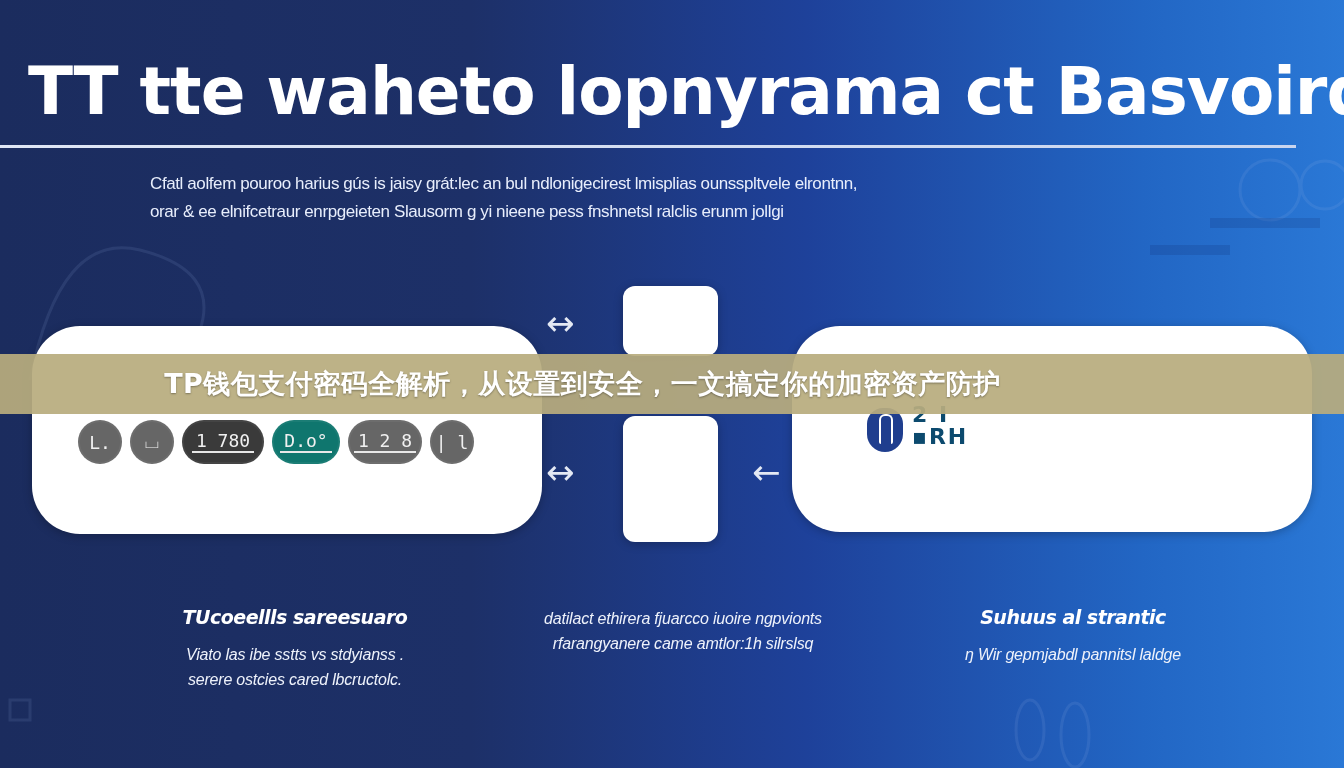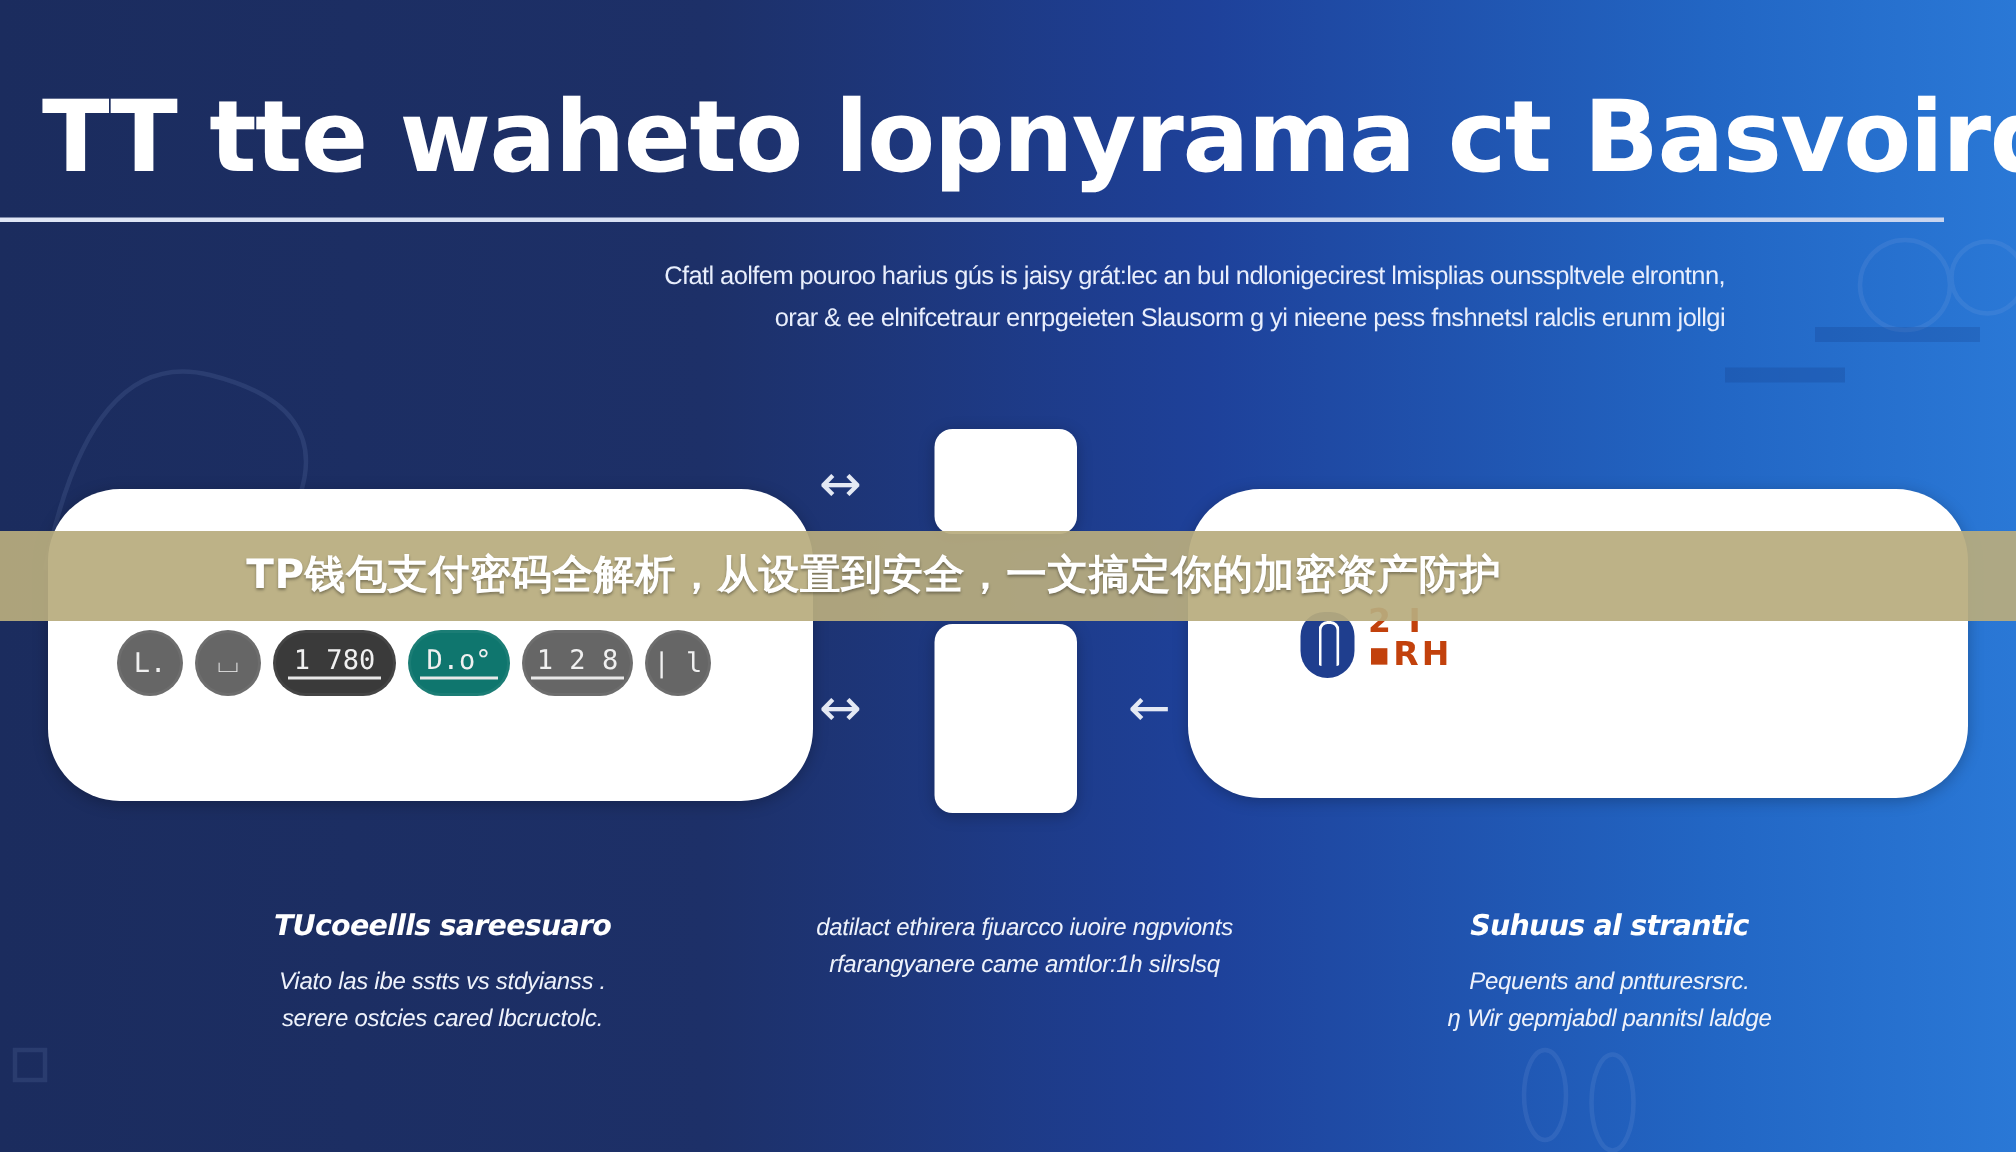--- a/index.html
+++ b/index.html
@@ -13,21 +13,21 @@
     position: absolute; left: 28px; top: 52px; width: 1290px;
     color: #ffffff; font-weight: 700; font-size: 66px; letter-spacing: -1px;
     white-space: nowrap; line-height: 80px;
     font-family: "DejaVu Sans", sans-serif;
   }
   .title-rule {
     position: absolute; left: 0; top: 145px; width: 1296px; height: 3px;
     background: linear-gradient(90deg, #dfe6f5, #c9d5ef);
   }
   .subtitle {
-    position: absolute; left: 150px; top: 170px; width: 1000px; text-align: right;
+    position: absolute; left: 150px; top: 170px; width: 1000px; text-align: left;
     color: #e8eefc; font-size: 17px; line-height: 28px; letter-spacing: -0.4px;
   }
   .card {
     position: absolute; background: #ffffff; border-radius: 48px;
     box-shadow: 0 2px 10px rgba(0,0,0,0.25);
   }
   .card-left { left: 32px; top: 326px; width: 510px; height: 208px; }
   .card-right { left: 792px; top: 326px; width: 520px; height: 206px; }
   .card-mid-top { left: 623px; top: 286px; width: 95px; height: 70px; border-radius: 12px; }
   .card-mid-bot { left: 623px; top: 416px; width: 95px; height: 126px; border-radius: 12px; }
@@ -52,21 +52,21 @@
   }
   .badge-icon {
     position: absolute; left: 867px; top: 408px; width: 36px; height: 44px;
     background: #1f3e8e; border-radius: 16px 16px 18px 18px;
   }
   .badge-icon::after {
     content: ""; position: absolute; left: 12px; top: 6px; width: 10px; height: 28px;
     border: 2px solid #ffffff; border-radius: 6px 6px 2px 2px; border-bottom: none;
   }
   .badge-text {
-    position: absolute; left: 912px; top: 404px; color: #c2410c;
+    position: absolute; left: 912px; top: 404px; color: #0c4a6e;
     font-weight: 900; font-size: 22px; line-height: 22px; letter-spacing: 2px;
     font-family: "DejaVu Sans", sans-serif;
   }
   .banner {
     position: absolute; left: 0; top: 354px; width: 1344px; height: 60px;
     background: rgba(184,172,126,0.93);
   }
   .banner-text {
     position: absolute; left: 0; top: 354px; width: 1165px; height: 60px;
     text-align: center; line-height: 60px; color: #ffffff;
@@ -155,15 +155,14 @@
   <h3>TUcoeellls sareesuaro</h3>
   <p>Viato las ibe sstts vs stdyianss .</p>
   <p>serere ostcies cared lbcructolc.</p>
 </div>
 <div class="col col2">
   <p>datilact ethirera  fjuarcco iuoire ngpvionts</p>
   <p>rfarangyanere came amtlor:1h silrslsq</p>
 </div>
 <div class="col col3">
   <h3>Suhuus al strantic</h3>
-  <p>Pequents and pntturesrsrc.</p>
   <p>ŋ Wir gepmjabdl pannitsl laldge</p>
 </div>
 
 </body></html>

